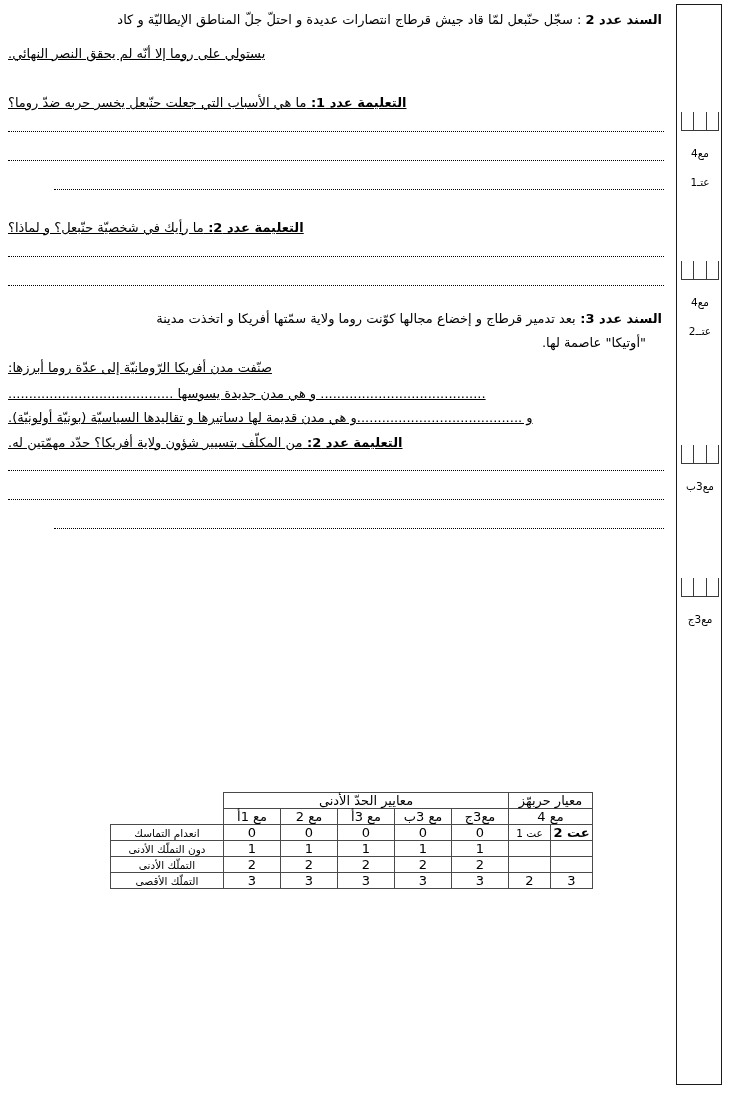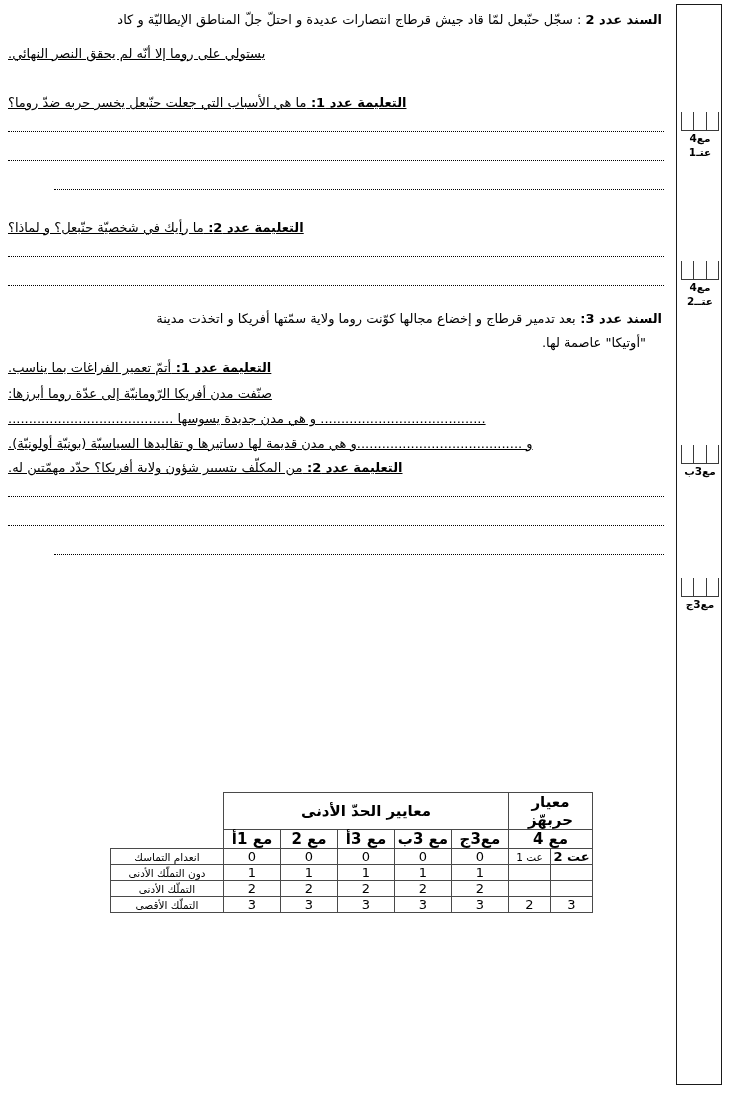--- a/index.html
+++ b/index.html
@@ -48,26 +48,26 @@
   .grade-box span {
     flex: 1 1 0;
     border-left: 1.2px solid #3a3a3a;
     box-sizing: border-box;
   }
   .grade-box span:last-child {
     border-left: none;
   }
   .grade-code {
     font-size: 10.5px;
-    font-weight: bold;
+    font-weight: normal;
     line-height: 13px;
     letter-spacing: 0;
     direction: rtl;
     white-space: nowrap;
-    margin-top: 1px;
+    margin-top: 16px;
     text-align: center;
   }
 
   
   .doc-body {
     position: absolute;
     left: 0;
     top: 0;
     width: 672px;
     padding: 0;
@@ -122,22 +122,22 @@
   table.grading td, table.grading th {
     border: 1.2px solid #4a4a4a;
     padding: 0;
     height: 15px;
     text-align: center;
     vertical-align: middle;
     font-weight: normal;
     box-sizing: border-box;
   }
   table.grading th {
-    font-weight: bold;
-    font-size: 15px;
+    font-weight: normal;
+    font-size: 13px;
   }
   td.rowlab {
     width: 113px;
     font-size: 10.5px;
     text-align: center;
     border: 1.2px solid #4a4a4a;
   }
   td.score {
     width: 57px;
     font-size: 13px;
@@ -219,21 +219,20 @@
     <div class="dotted" style="margin:28px 8px 0 54px;"></div>
 
     <div class="para center-ish" style="padding-top:29px;"><span class="lead">التعليمة عدد 2</span><span class="lead">: </span><span>ما رأيك في شخصيّة حنّبعل؟ و لماذا؟</span></div>
 
     <div class="dotted" style="margin:20px 8px 0 8px;"></div>
     <div class="dotted" style="margin:28px 8px 0 8px;"></div>
 
     <div class="para" style="padding-top:24px;"><span class="lead">السند عدد 3</span><span class="lead">: </span><span>بعد تدمير قرطاج و إخضاع مجالها كوّنت روما ولاية سمّتها أفريكا و اتخذت مدينة</span></div>
     <div class="para right-al" style="padding-top:6px; padding-right:26px;">"أوتيكا" عاصمة لها.</div>
 
-    <div class="para center-ish" style="padding-top:8px;"><span class="lead">التعليمة عدد 1</span><span class="lead">: </span><span>أتمّ تعمير الفراغات بما يناسب.</span></div>
 
     <div class="para center-ish" style="padding-top:8px;">صنّفت مدن أفريكا الرّومانيّة إلى عدّة روما أبرزها:</div>
 
     <div class="para center-ish" style="padding-top:8px;">........................................ و هي مدن جديدة يسوسها ........................................</div>
     <div class="para center-ish" style="padding-top:7px;">و ........................................و هي مدن قديمة لها دساتيرها و تقاليدها السياسيّة (بونيّة أولونيّة).</div>
 
     <div class="para center-ish" style="padding-top:7px;"><span class="lead">التعليمة عدد 2</span><span class="lead">: </span><span>من المكلّف بتسيير شؤون ولاية أفريكا؟ حدّد مهمّتين له.</span></div>
 
     <div class="dotted" style="margin:19px 8px 0 8px;"></div>
     <div class="dotted" style="margin:28px 8px 0 8px;"></div>

